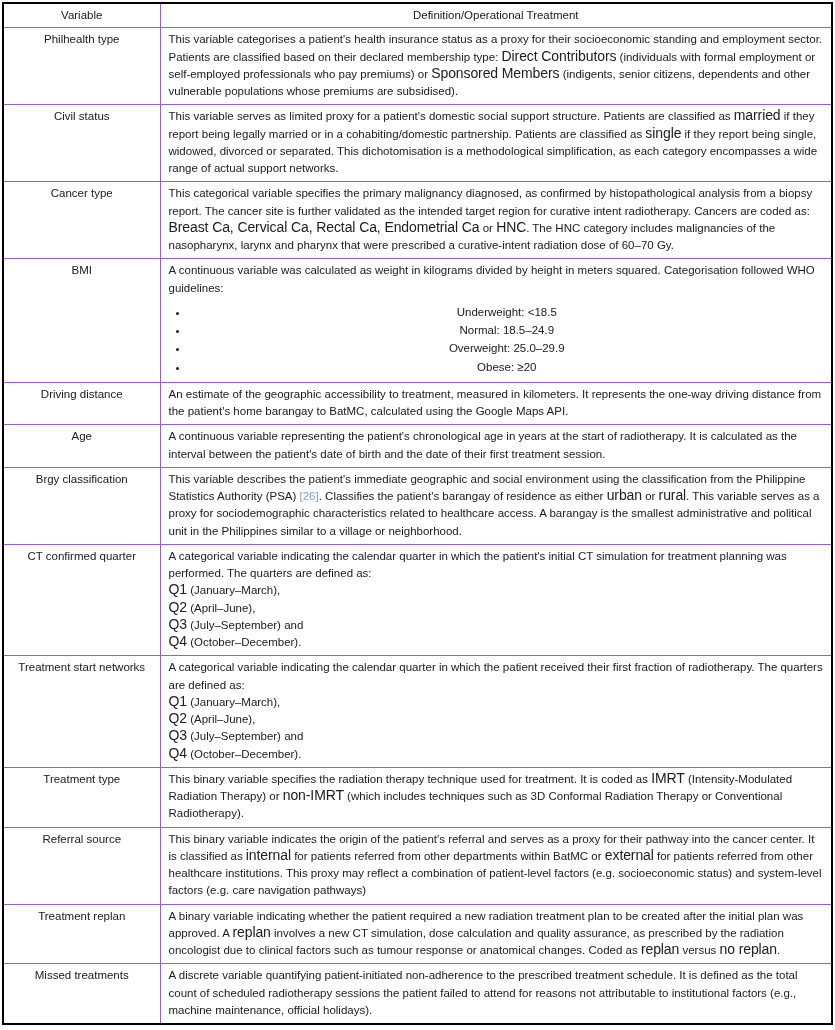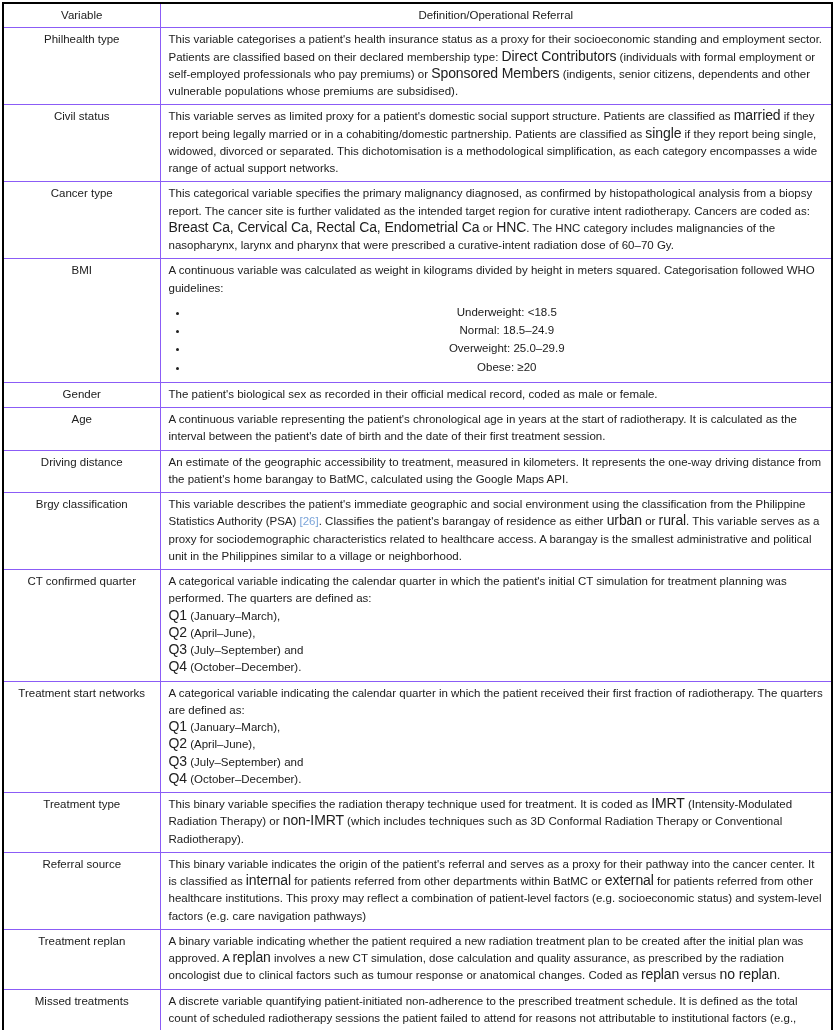--- a/index.html
+++ b/index.html
@@ -51,21 +51,21 @@
 <body>
 
 <table class="vars">
   <colgroup>
     <col class="var-col">
     <col>
   </colgroup>
   <thead>
     <tr>
       <th>Variable</th>
-      <th>Definition/Operational Referral</th>
+      <th>Definition/Operational Treatment</th>
     </tr>
   </thead>
   <tbody>
       <tr>
         <td class="var-cell">Philhealth type</td>
         <td><span>This variable categorises a patient's health insurance status as a proxy for their socioeconomic standing and employment sector. Patients are classified based on their declared membership type: </span><span class="term">Direct Contributors</span><span> (individuals with formal employment or self-employed professionals who pay premiums) or </span><span class="term">Sponsored Members</span><span> (indigents, senior citizens, dependents and other vulnerable populations whose premiums are subsidised).</span></td>
       </tr>
       <tr>
         <td class="var-cell">Civil status</td>
         <td><span>This variable serves as limited proxy for a patient's domestic social support structure. Patients are classified as </span><span class="term">married</span><span> if they report being legally married or in a cohabiting/domestic partnership. Patients are classified as </span><span class="term">single</span><span> if they report being single, widowed, divorced or separated. This dichotomisation is a methodological simplification, as each category encompasses a wide range of actual support networks.</span></td>
@@ -77,30 +77,26 @@
       <tr>
         <td class="var-cell">BMI</td>
         <td><span>A continuous variable was calculated as weight in kilograms divided by height in meters squared. Categorisation followed WHO guidelines:</span><ul class="bullets">
             <li>Underweight: &lt;18.5</li>
             <li>Normal: 18.5–24.9</li>
             <li>Overweight: 25.0–29.9</li>
             <li>Obese: ≥20</li>
           </ul></td>
       </tr>
       <tr>
-        <td class="var-cell">Gender</td>
-        <td><span>The patient's biological sex as recorded in their official medical record, coded as male or female.</span></td>
+        <td class="var-cell">Driving distance</td>
+        <td><span>An estimate of the geographic accessibility to treatment, measured in kilometers. It represents the one-way driving distance from the patient's home barangay to BatMC, calculated using the Google Maps API.</span></td>
       </tr>
       <tr>
         <td class="var-cell">Age</td>
         <td><span>A continuous variable representing the patient's chronological age in years at the start of radiotherapy. It is calculated as the interval between the patient's date of birth and the date of their first treatment session.</span></td>
-      </tr>
-      <tr>
-        <td class="var-cell">Driving distance</td>
-        <td><span>An estimate of the geographic accessibility to treatment, measured in kilometers. It represents the one-way driving distance from the patient's home barangay to BatMC, calculated using the Google Maps API.</span></td>
       </tr>
       <tr>
         <td class="var-cell">Brgy classification</td>
         <td><span>This variable describes the patient's immediate geographic and social environment using the classification from the Philippine Statistics Authority (PSA) </span><span class="link">[26]</span><span>. Classifies the patient's barangay of residence as either </span><span class="term">urban</span><span> or </span><span class="term">rural</span><span>. This variable serves as a proxy for sociodemographic characteristics related to healthcare access. A barangay is the smallest administrative and political unit in the Philippines similar to a village or neighborhood.</span></td>
       </tr>
       <tr>
         <td class="var-cell">CT confirmed quarter</td>
         <td><span>A categorical variable indicating the calendar quarter in which the patient's initial CT simulation for treatment planning was performed. The quarters are defined as:</span><br><span class="term">Q1</span><span> (January–March),</span><br><span class="term">Q2</span><span> (April–June),</span><br><span class="term">Q3</span><span> (July–September) and</span><br><span class="term">Q4</span><span> (October–December).</span></td>
       </tr>
       <tr>

